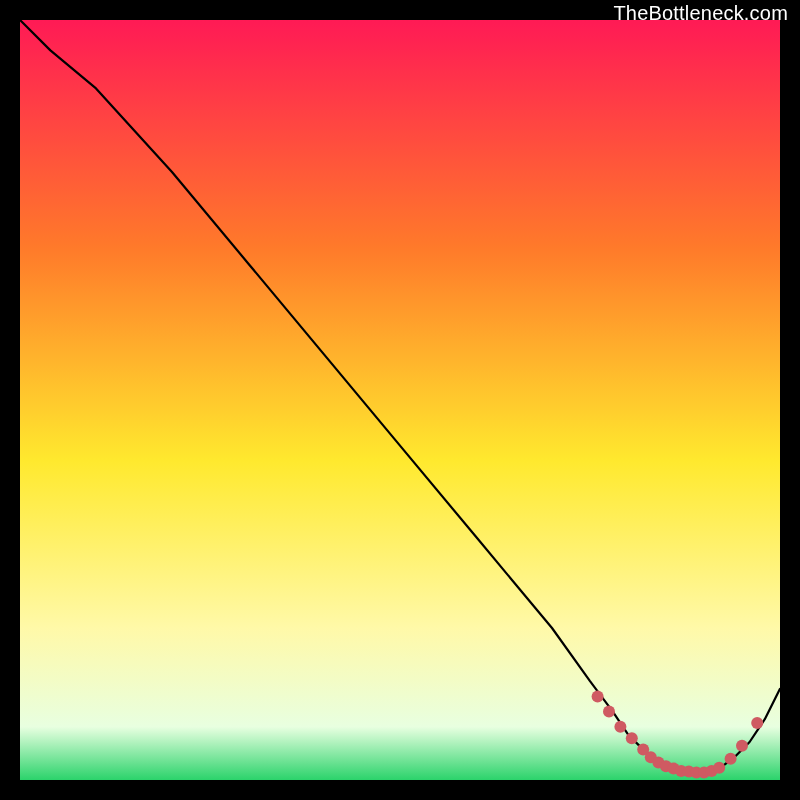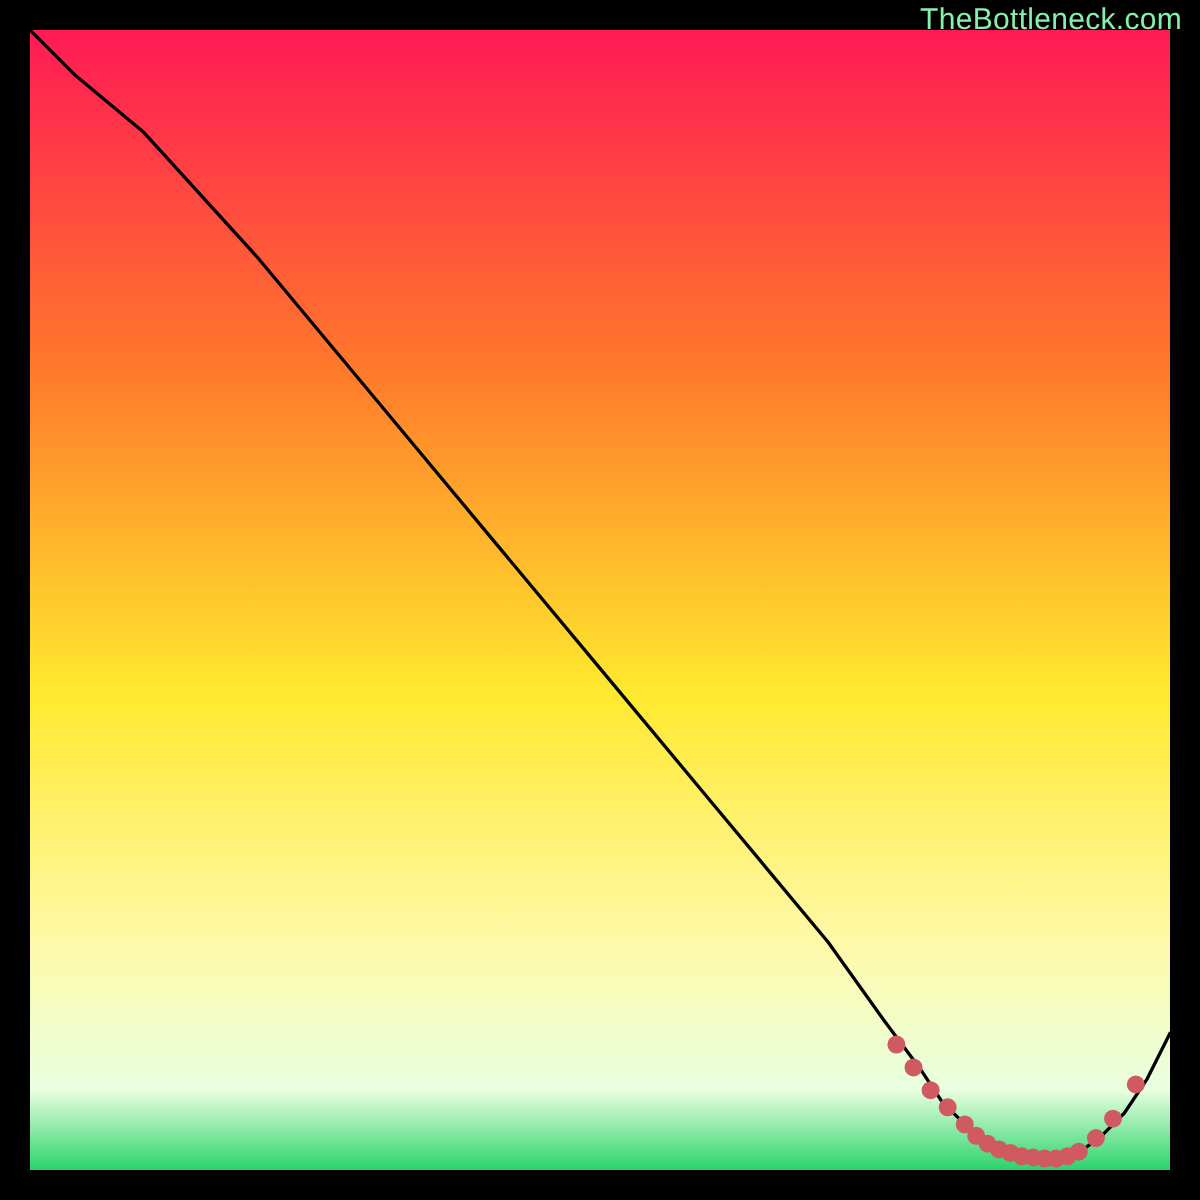--- a/index.html
+++ b/index.html
@@ -21,21 +21,21 @@
     position: absolute;
     left: 20px;
     top: 20px;
     width: 760px;
     height: 760px;
   }
   .watermark {
     position: absolute;
     top: 2px;
     right: 12px;
-    color: #86efac;
+    color: #ffffff;
     font-size: 20px;
     font-weight: 500;
     letter-spacing: 0.2px;
     user-select: none;
   }
 </style>
 </head>
 <body>
 
 <div class="frame">

